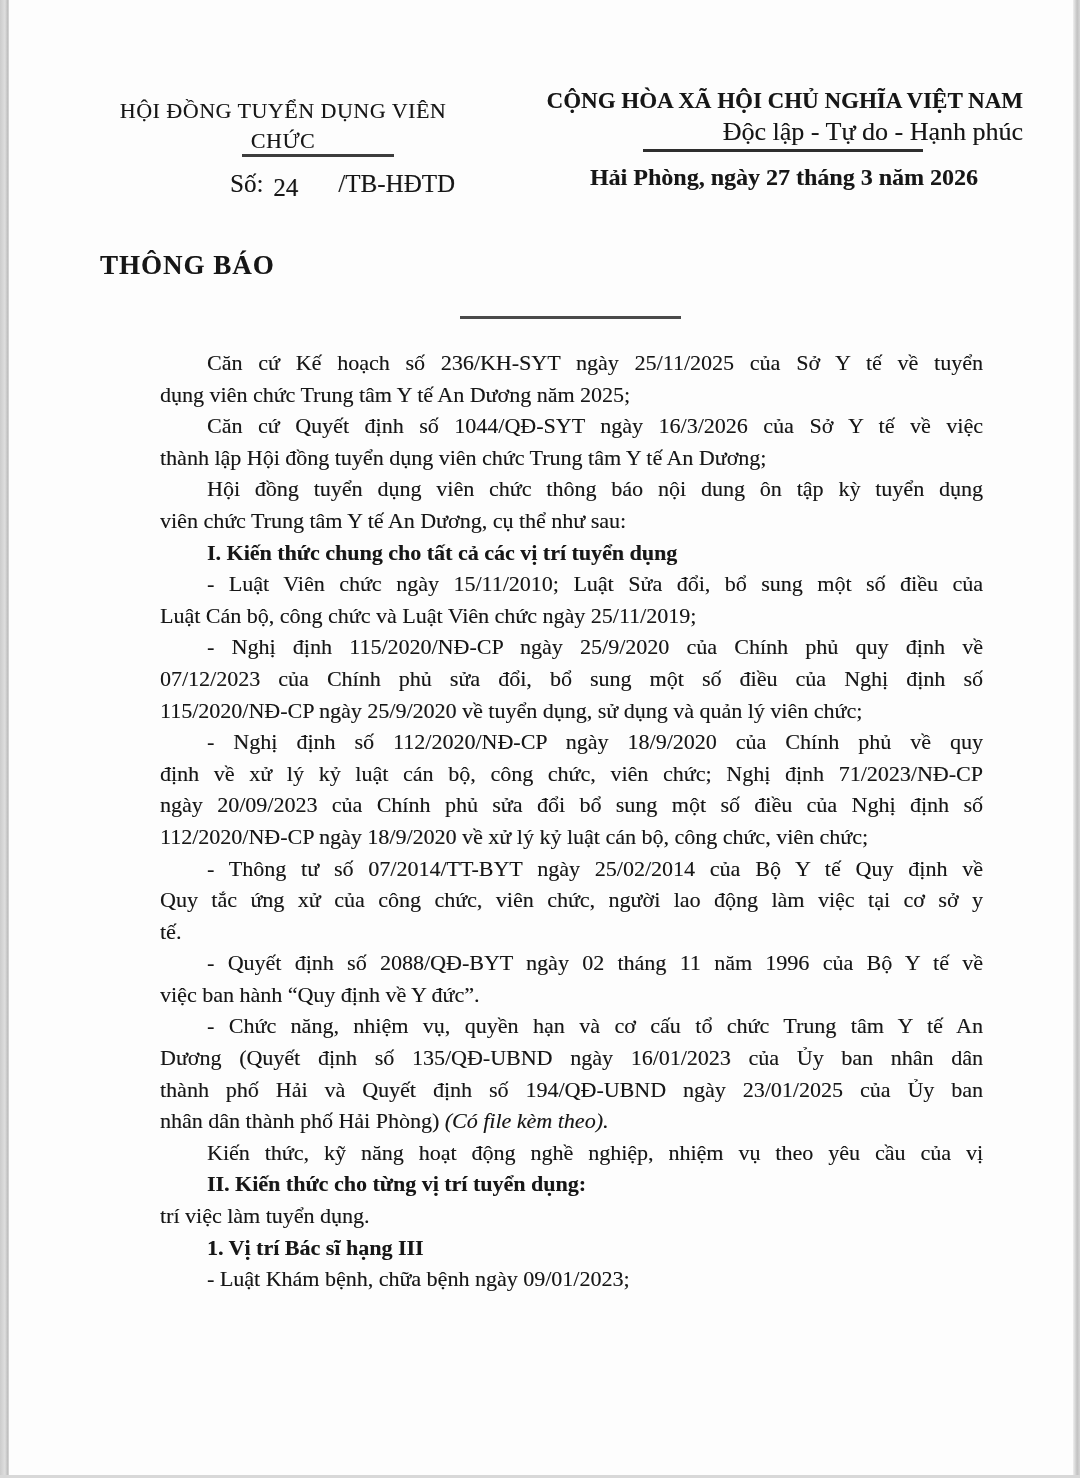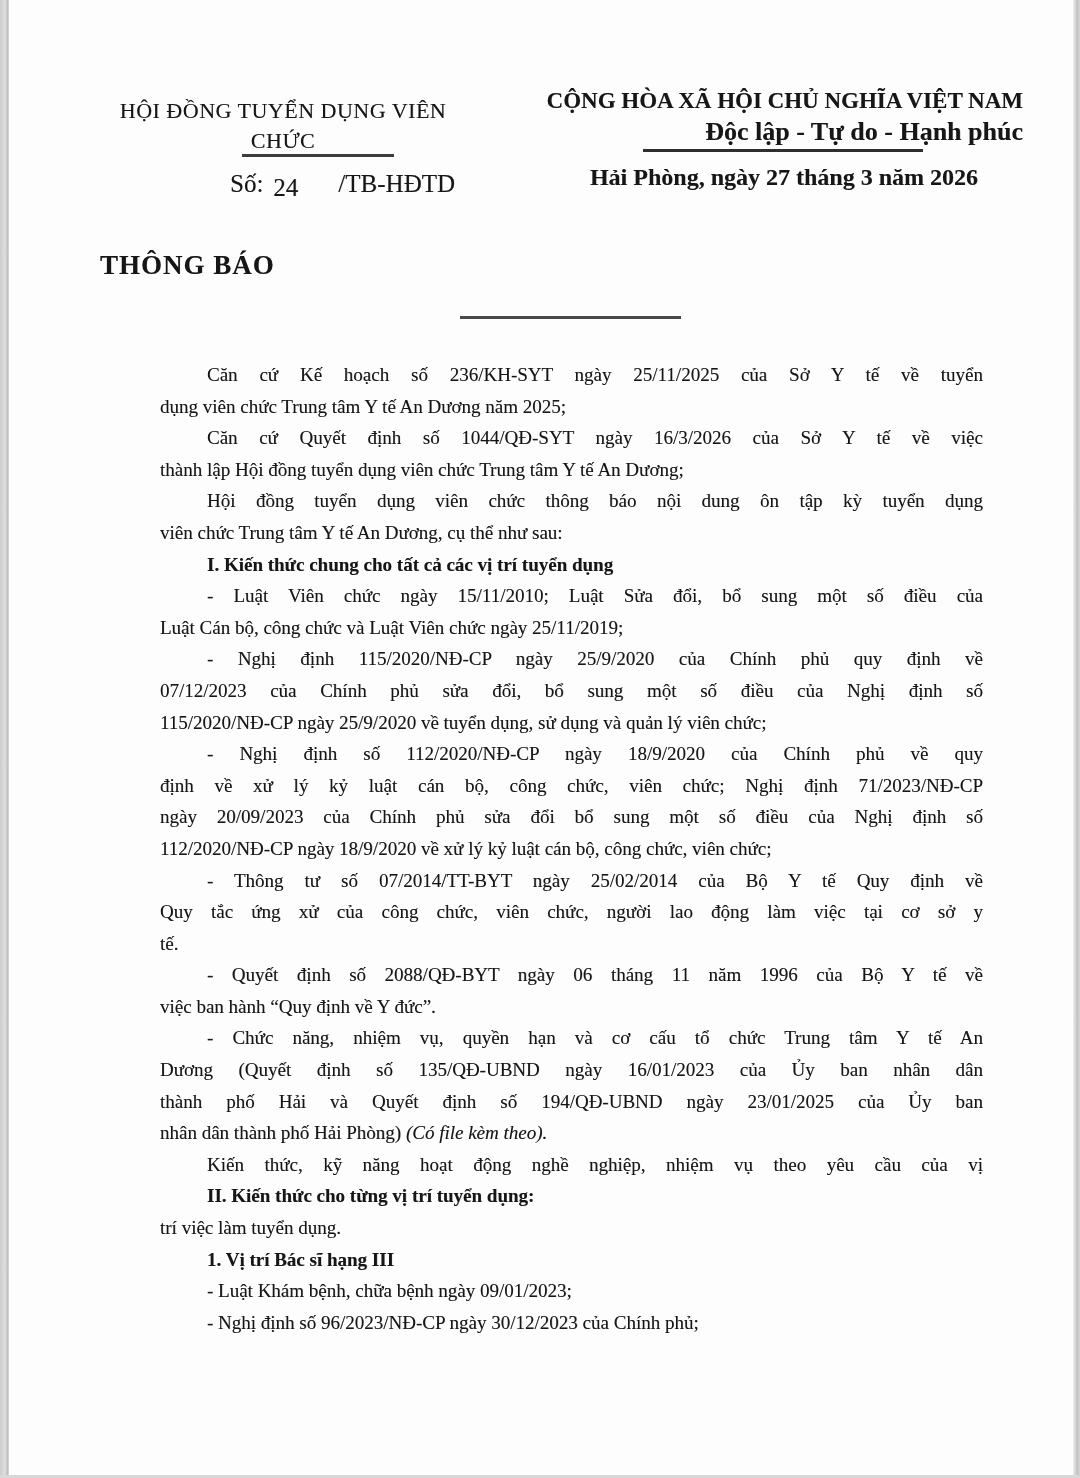--- a/index.html
+++ b/index.html
@@ -24,33 +24,33 @@
   .org-parent{font-size:22px;letter-spacing:0.5px;}
   .org-name{font-size:23px;font-weight:bold;letter-spacing:0.5px;}
   .org-underline{left:242px;top:154px;width:152px;height:3px;background:#3d3d3d;}
   .doc-number{left:198px;top:170px;font-size:25px;white-space:nowrap;margin-left:32px;}
   .doc-number .num{display:inline-block;position:relative;top:4px;margin-left:10px;font-size:25px;}
   .doc-number .suffix{margin-left:40px;}
 
   
   .nation-block{left:545px;top:88px;width:478px;text-align:right;}
   .motto1{font-size:23px;font-weight:bold;white-space:nowrap;}
-  .motto2{font-size:26px;font-weight:bold;margin-top:3px;}
+  .motto2{font-size:26px;font-weight:normal;margin-top:3px;}
   .motto-underline{left:643px;top:149px;width:280px;height:3px;background:#2e2e2e;}
   .dateline{left:545px;top:164px;width:478px;text-align:center;
     font-size:24px;font-weight:bold;}
 
   
   .title-block{left:100px;top:250px;width:930px;}
   .doc-title{font-size:27px;font-weight:bold;letter-spacing:1px;}
   .doc-subtitle{font-size:25px;font-weight:bold;margin-top:4px;}
   .subtitle-underline{left:460px;top:316px;width:221px;height:3px;background:#4a4a4a;}
 
   
-  .doc-body{left:160px;top:347px;width:823px;font-size:19px;line-height:31.6px;margin-top:12px;}
+  .doc-body{left:160px;top:347px;width:823px;font-size:22px;line-height:31.6px;}
   .ln{text-align:justify;text-align-last:justify;}
   .ln.first{padding-left:47px;}
   .ln.end{text-align-last:left;white-space:nowrap;}
   .ln.bold{font-weight:bold;}
   .it{font-style:italic;}
 </style>
 </head>
 <body>
 
 <div class="abs edge-left"></div>
@@ -91,25 +91,24 @@
     <div class="ln first">- Nghị định 115/2020/NĐ-CP ngày 25/9/2020 của Chính phủ quy định về</div>
     <div class="ln">07/12/2023 của Chính phủ sửa đổi, bổ sung một số điều của Nghị định số</div>
     <div class="ln end">115/2020/NĐ-CP ngày 25/9/2020 về tuyển dụng, sử dụng và quản lý viên chức;</div>
     <div class="ln first">- Nghị định số 112/2020/NĐ-CP ngày 18/9/2020 của Chính phủ về quy</div>
     <div class="ln">định về xử lý kỷ luật cán bộ, công chức, viên chức; Nghị định 71/2023/NĐ-CP</div>
     <div class="ln">ngày 20/09/2023 của Chính phủ sửa đổi bổ sung một số điều của Nghị định số</div>
     <div class="ln end">112/2020/NĐ-CP ngày 18/9/2020 về xử lý kỷ luật cán bộ, công chức, viên chức;</div>
     <div class="ln first">- Thông tư số 07/2014/TT-BYT ngày 25/02/2014 của Bộ Y tế Quy định về</div>
     <div class="ln">Quy tắc ứng xử của công chức, viên chức, người lao động làm việc tại cơ sở y</div>
     <div class="ln end">tế.</div>
-    <div class="ln first">- Quyết định số 2088/QĐ-BYT ngày 06 tháng 11 năm 1996 của Bộ Y tế về</div>
+    <div class="ln first">- Quyết định số 2088/QĐ-BYT ngày 02 tháng 11 năm 1996 của Bộ Y tế về</div>
     <div class="ln end">việc ban hành “Quy định về Y đức”.</div>
     <div class="ln first">- Chức năng, nhiệm vụ, quyền hạn và cơ cấu tổ chức Trung tâm Y tế An</div>
     <div class="ln">Dương (Quyết định số 135/QĐ-UBND ngày 16/01/2023 của Ủy ban nhân dân</div>
     <div class="ln">thành phố Hải và Quyết định số 194/QĐ-UBND ngày 23/01/2025 của Ủy ban</div>
     <div class="ln end"><span>nhân dân thành phố Hải Phòng) </span><span class="it">(Có file kèm theo).</span></div>
     <div class="ln first">Kiến thức, kỹ năng hoạt động nghề nghiệp, nhiệm vụ theo yêu cầu của vị</div>
     <div class="ln first end bold">II. Kiến thức cho từng vị trí tuyển dụng:</div>
     <div class="ln end">trí việc làm tuyển dụng.</div>
     <div class="ln first end bold">1. Vị trí Bác sĩ hạng III</div>
     <div class="ln first end">- Luật Khám bệnh, chữa bệnh ngày 09/01/2023;</div>
-    <div class="ln first end">- Nghị định số 96/2023/NĐ-CP ngày 30/12/2023 của Chính phủ;</div>
   </div>
 
 </body></html>

